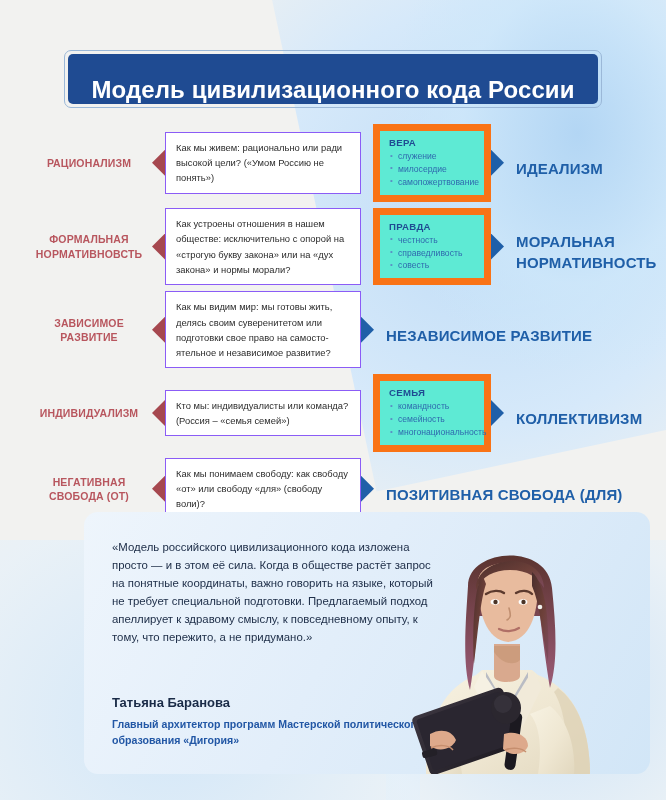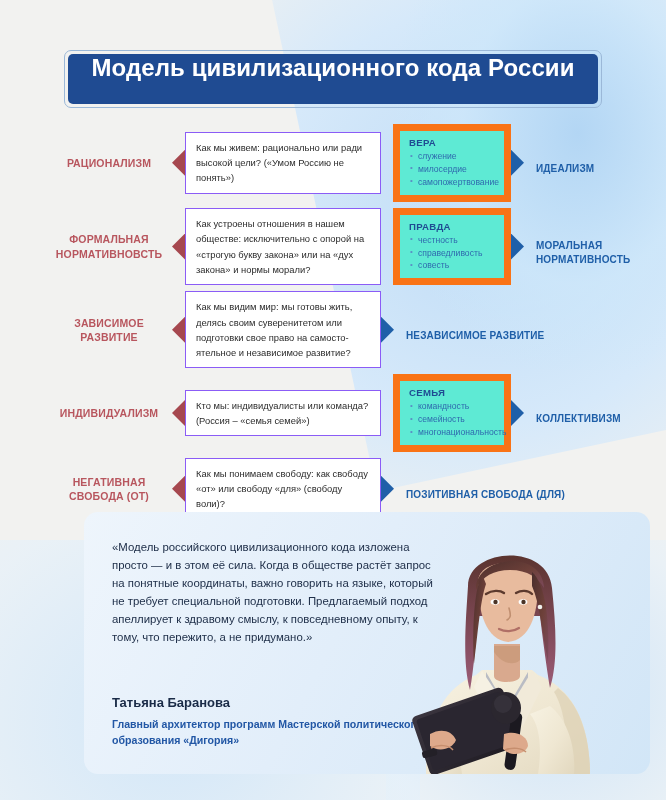--- a/index.html
+++ b/index.html
@@ -51,21 +51,21 @@
     width: 538px; height: 58px;
     border: 1px solid #9bb8d8;
     border-radius: 7px;
     padding: 3px;
     background: transparent;
   }
   .title-bar {
     width: 100%; height: 100%;
     background: #1f4b92;
     border-radius: 5px;
-    display: flex; align-items: flex-start; justify-content: center;
+    display: flex; align-items: flex-end; justify-content: center;
   }
   .title-text {
     color: #ffffff;
     font-size: 24px;
     font-weight: bold;
     letter-spacing: 0.1px;
     white-space: nowrap;
   }
 
   
@@ -82,21 +82,21 @@
   .pole-left {
     width: 120px;
     padding-right: 6px;
     text-align: center;
     color: #b8565e;
     font-size: 10.5px;
     font-weight: bold;
     line-height: 1.35;
     letter-spacing: 0.15px;
     flex: 0 0 120px;
-    margin-left: 52px;
+    margin-left: 32px;
   }
 
   
   .arrow-left {
     flex: 0 0 13px;
     width: 13px; height: 26px;
     background: #a6484f;
     clip-path: polygon(100% 0%, 100% 100%, 0% 50%);
     margin-right: 0px;
   }
@@ -151,21 +151,21 @@
     width: 13px; height: 26px;
     background: #1f5fa8;
     clip-path: polygon(0% 0%, 0% 100%, 100% 50%);
     margin-left: 0px;
   }
 
   .pole-right {
     flex: 1 1 auto;
     padding-left: 12px;
     color: #1f5fa8;
-    font-size: 10px;
+    font-size: 15px;
     font-weight: bold;
     line-height: 1.35;
     letter-spacing: 0.15px;
     margin-top: 12px;
   }
 
   
   #quote-card {
     position: absolute;
     left: 84px; top: 512px;

